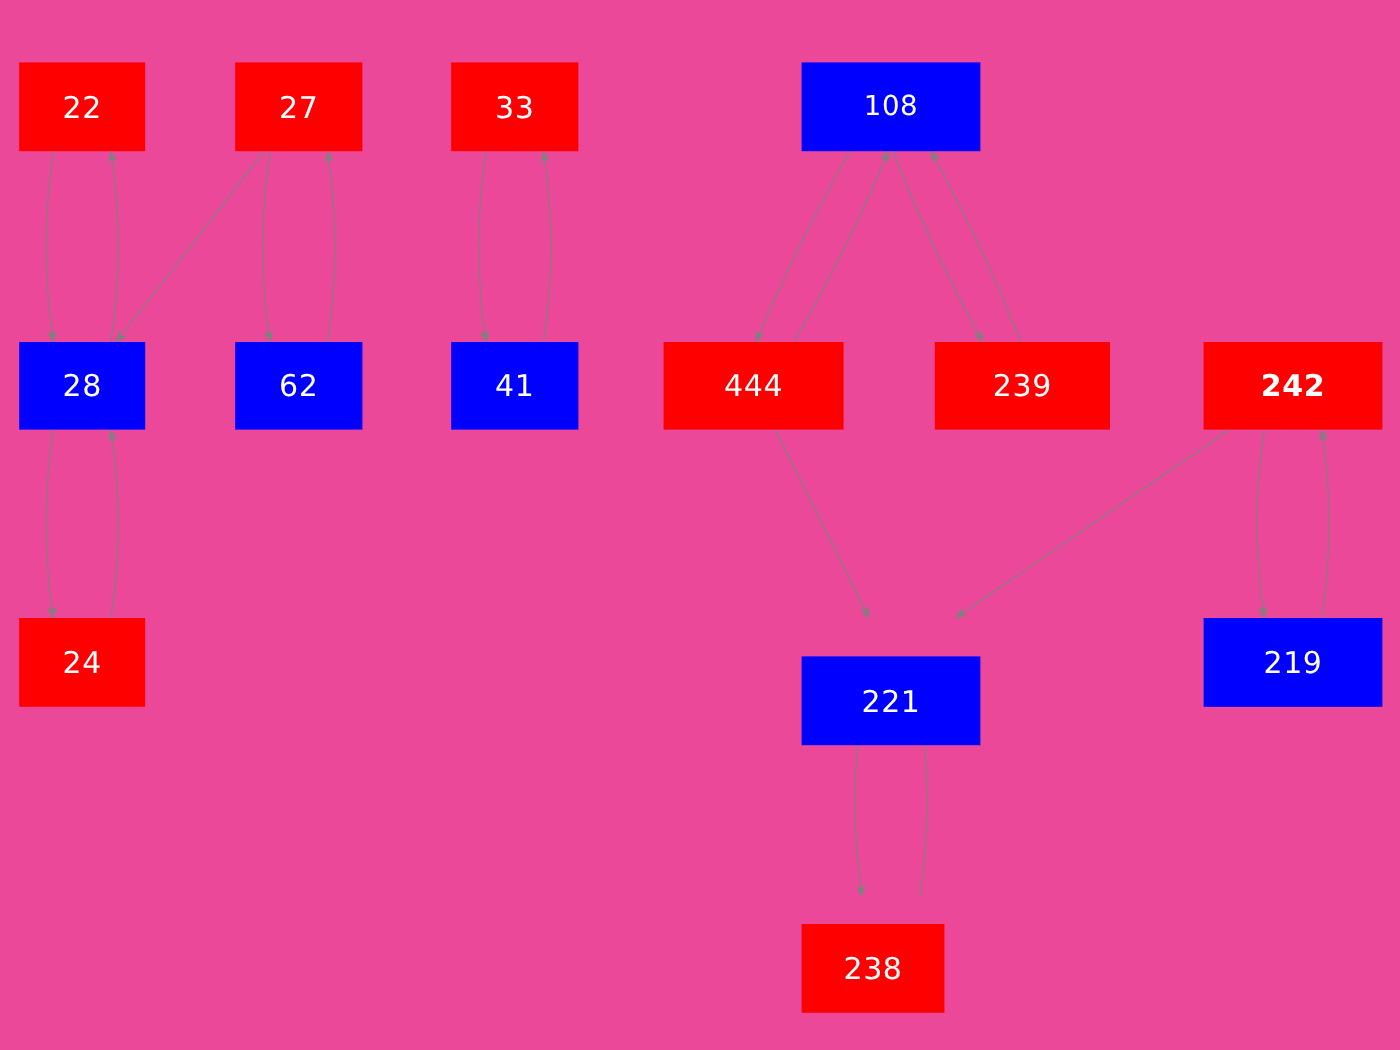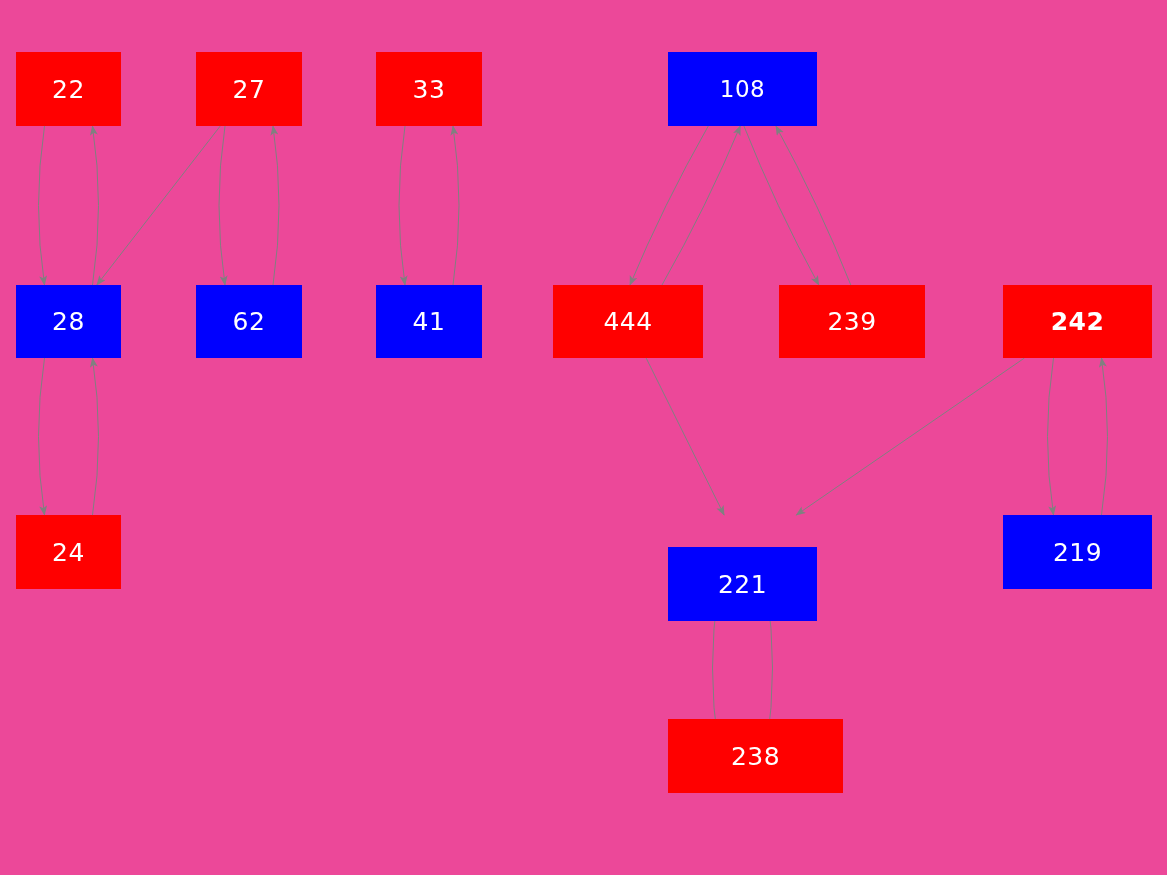--- a/index.html
+++ b/index.html
@@ -82,16 +82,16 @@
       <div class="graph-node" style="left: 668px; top: 52px; width: 149px; height: 74px; background: rgb(0, 0, 255); color: rgb(255, 255, 255); font-size: 23px;">108</div>
       <div class="graph-node" style="left: 16px; top: 285px; width: 105px; height: 73px; background: rgb(0, 0, 255); color: rgb(255, 255, 255); font-size: 25px;">28</div>
       <div class="graph-node" style="left: 196px; top: 285px; width: 106px; height: 73px; background: rgb(0, 0, 255); color: rgb(255, 255, 255); font-size: 25px; text-align: center;">62</div>
       <div class="graph-node" style="left: 376px; top: 285px; width: 106px; height: 73px; background: rgb(0, 0, 255); color: rgb(255, 255, 255); font-size: 25px;">41</div>
       <div class="graph-node" style="left: 553px; top: 285px; width: 150px; height: 73px; background: rgb(255, 0, 0); color: rgb(255, 255, 255); font-size: 25px;">444</div>
       <div class="graph-node" style="left: 779px; top: 285px; width: 146px; height: 73px; background: rgb(255, 0, 0); color: rgb(255, 255, 255); font-size: 25px;">239</div>
       <div class="graph-node" style="left: 1003px; top: 285px; width: 149px; height: 73px; background: rgb(255, 0, 0); color: rgb(255, 255, 255); font-size: 25px; font-weight: bold;">242</div>
       <div class="graph-node" style="left: 16px; top: 515px; width: 105px; height: 74px; background: rgb(255, 0, 0); color: rgb(255, 255, 255); font-size: 25px;">24</div>
       <div class="graph-node" style="left: 668px; top: 515px; width: 149px; height: 74px; background: rgb(0, 0, 255); color: rgb(255, 255, 255); font-size: 25px; margin-top: 32px;">221</div>
       <div class="graph-node" style="left: 1003px; top: 515px; width: 149px; height: 74px; background: rgb(0, 0, 255); color: rgb(255, 255, 255); font-size: 25px;">219</div>
-      <div class="graph-node" style="left: 668px; top: 719px; width: 175px; height: 74px; background: rgb(255, 0, 0); color: rgb(255, 255, 255); font-size: 25px;">238</div>
+      <div class="graph-node" style="left: 668px; top: 770px; width: 119px; height: 74px; background: rgb(255, 0, 0); color: rgb(255, 255, 255); font-size: 25px;">238</div>
     </div>
 
 </div>
 
 </body></html>

